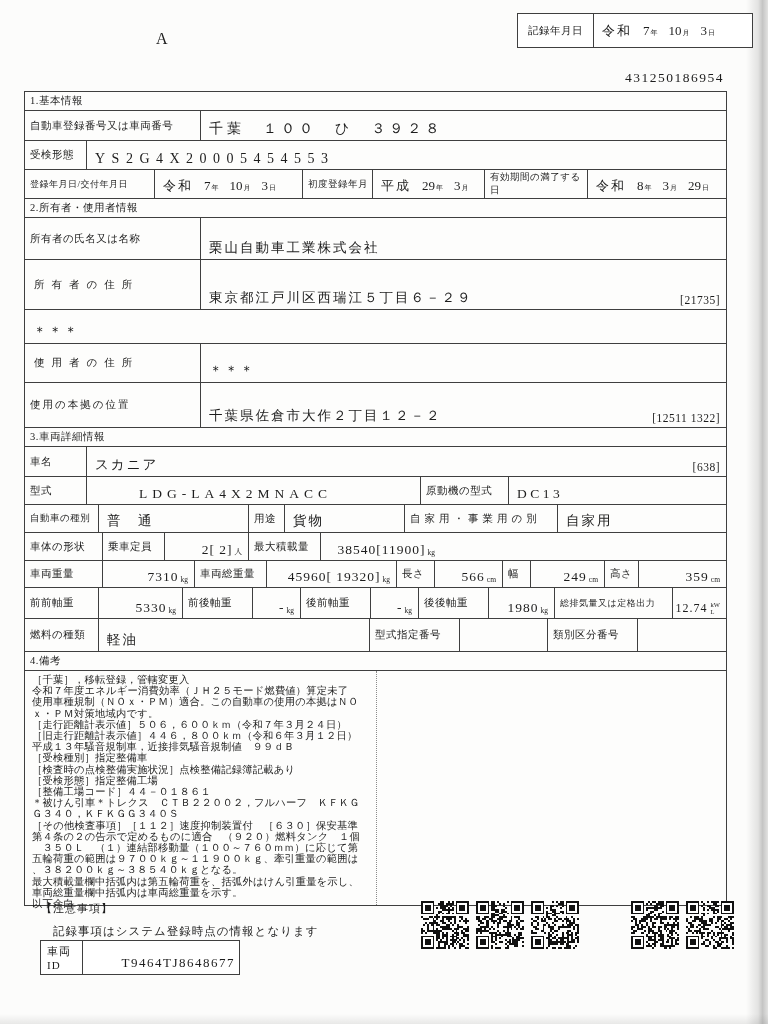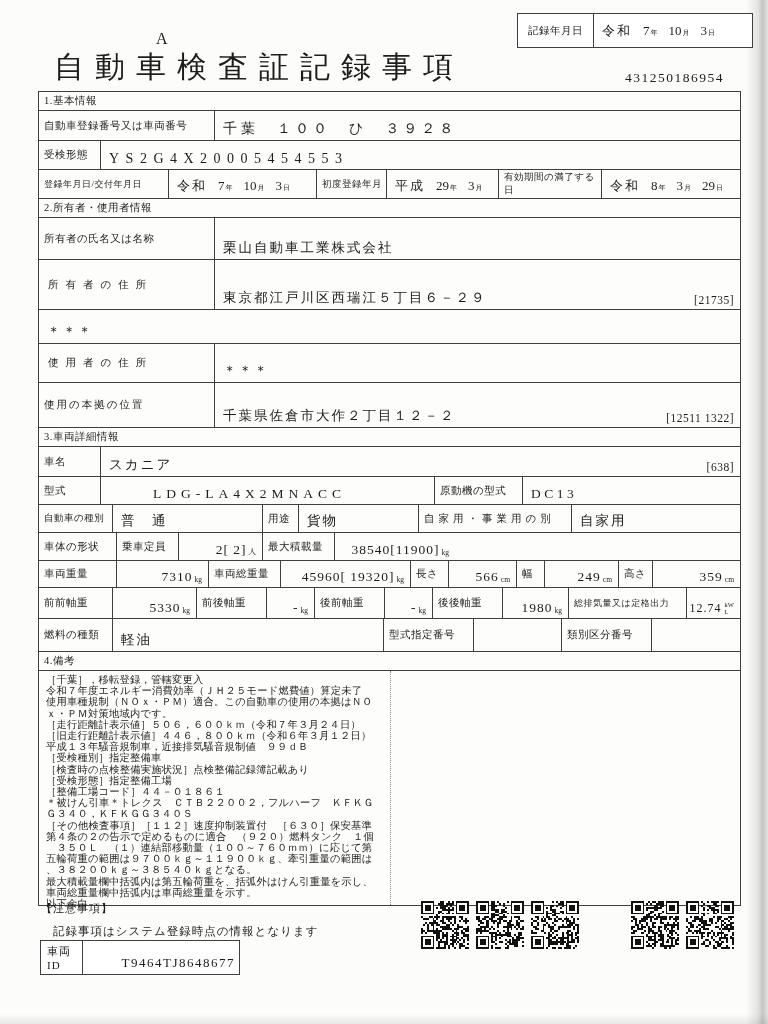--- a/index.html
+++ b/index.html
@@ -13,21 +13,21 @@
 
   
   .class-mark { position:absolute; left:156px; top:30px; font-size:16px; }
   .title { position:absolute; left:54px; top:47px; font-size:30px; font-weight:500; letter-spacing:11px; white-space:nowrap; }
   .doc-number { position:absolute; left:625px; top:70px; font-size:13.5px; letter-spacing:1.5px; }
   .record-box { position:absolute; left:517px; top:13px; width:236px; height:35px; border:1px solid var(--ln); display:flex; background:#fff; }
   .record-box .rb-label { width:76px; border-right:1px solid var(--ln); display:flex; align-items:center; justify-content:center; font-size:10.5px; letter-spacing:0.5px; }
   .record-box .rb-value { flex:1; display:flex; align-items:center; padding:0 8px; }
 
   
-  .form { position:absolute; left:38px; top:91px; width:703px; font-size:11px; }
+  .form { position:absolute; left:24px; top:91px; width:703px; font-size:11px; }
   .box { border:1px solid var(--ln); background:#fdfdfc; }
   .box + .box { border-top:none; }
   .sec-head { font-size:10.5px; padding:2px 4px 2px 5px; letter-spacing:0.5px; height:18px; }
   .row { display:flex; border-top:1px solid var(--ln); align-items:stretch; }
   .c { border-right:1px solid var(--ln); display:flex; overflow:hidden; }
   .c:last-child { border-right:none; }
   .lab { font-size:10.5px; align-items:center; padding:0 3px 0 5px; letter-spacing:0.5px; flex-shrink:0; }
   .lab.sm { font-size:9.5px; }
   .lab.xs { font-size:9px; }
   .lab.spread { letter-spacing:4px; }
@@ -65,21 +65,20 @@
   .qr svg { width:100%; height:100%; }
 </style>
 </head>
 <body>
 
 <div class="sheet">
   <div class="scan-edge"></div>
   <div class="scan-bottom"></div>
 
   <div class="class-mark">A</div>
-  <div class="title">自動車検査証記録事項</div>
   <div class="doc-number">431250186954</div>
 
   <div class="record-box">
     <div class="rb-label">記録年月日</div>
     <div class="rb-value date">
       <span class="date-inner">
         <span class="era">令和</span>
         <span class="dn">7</span>
           <span class="du">年</span>
         <span class="dn">10</span>

